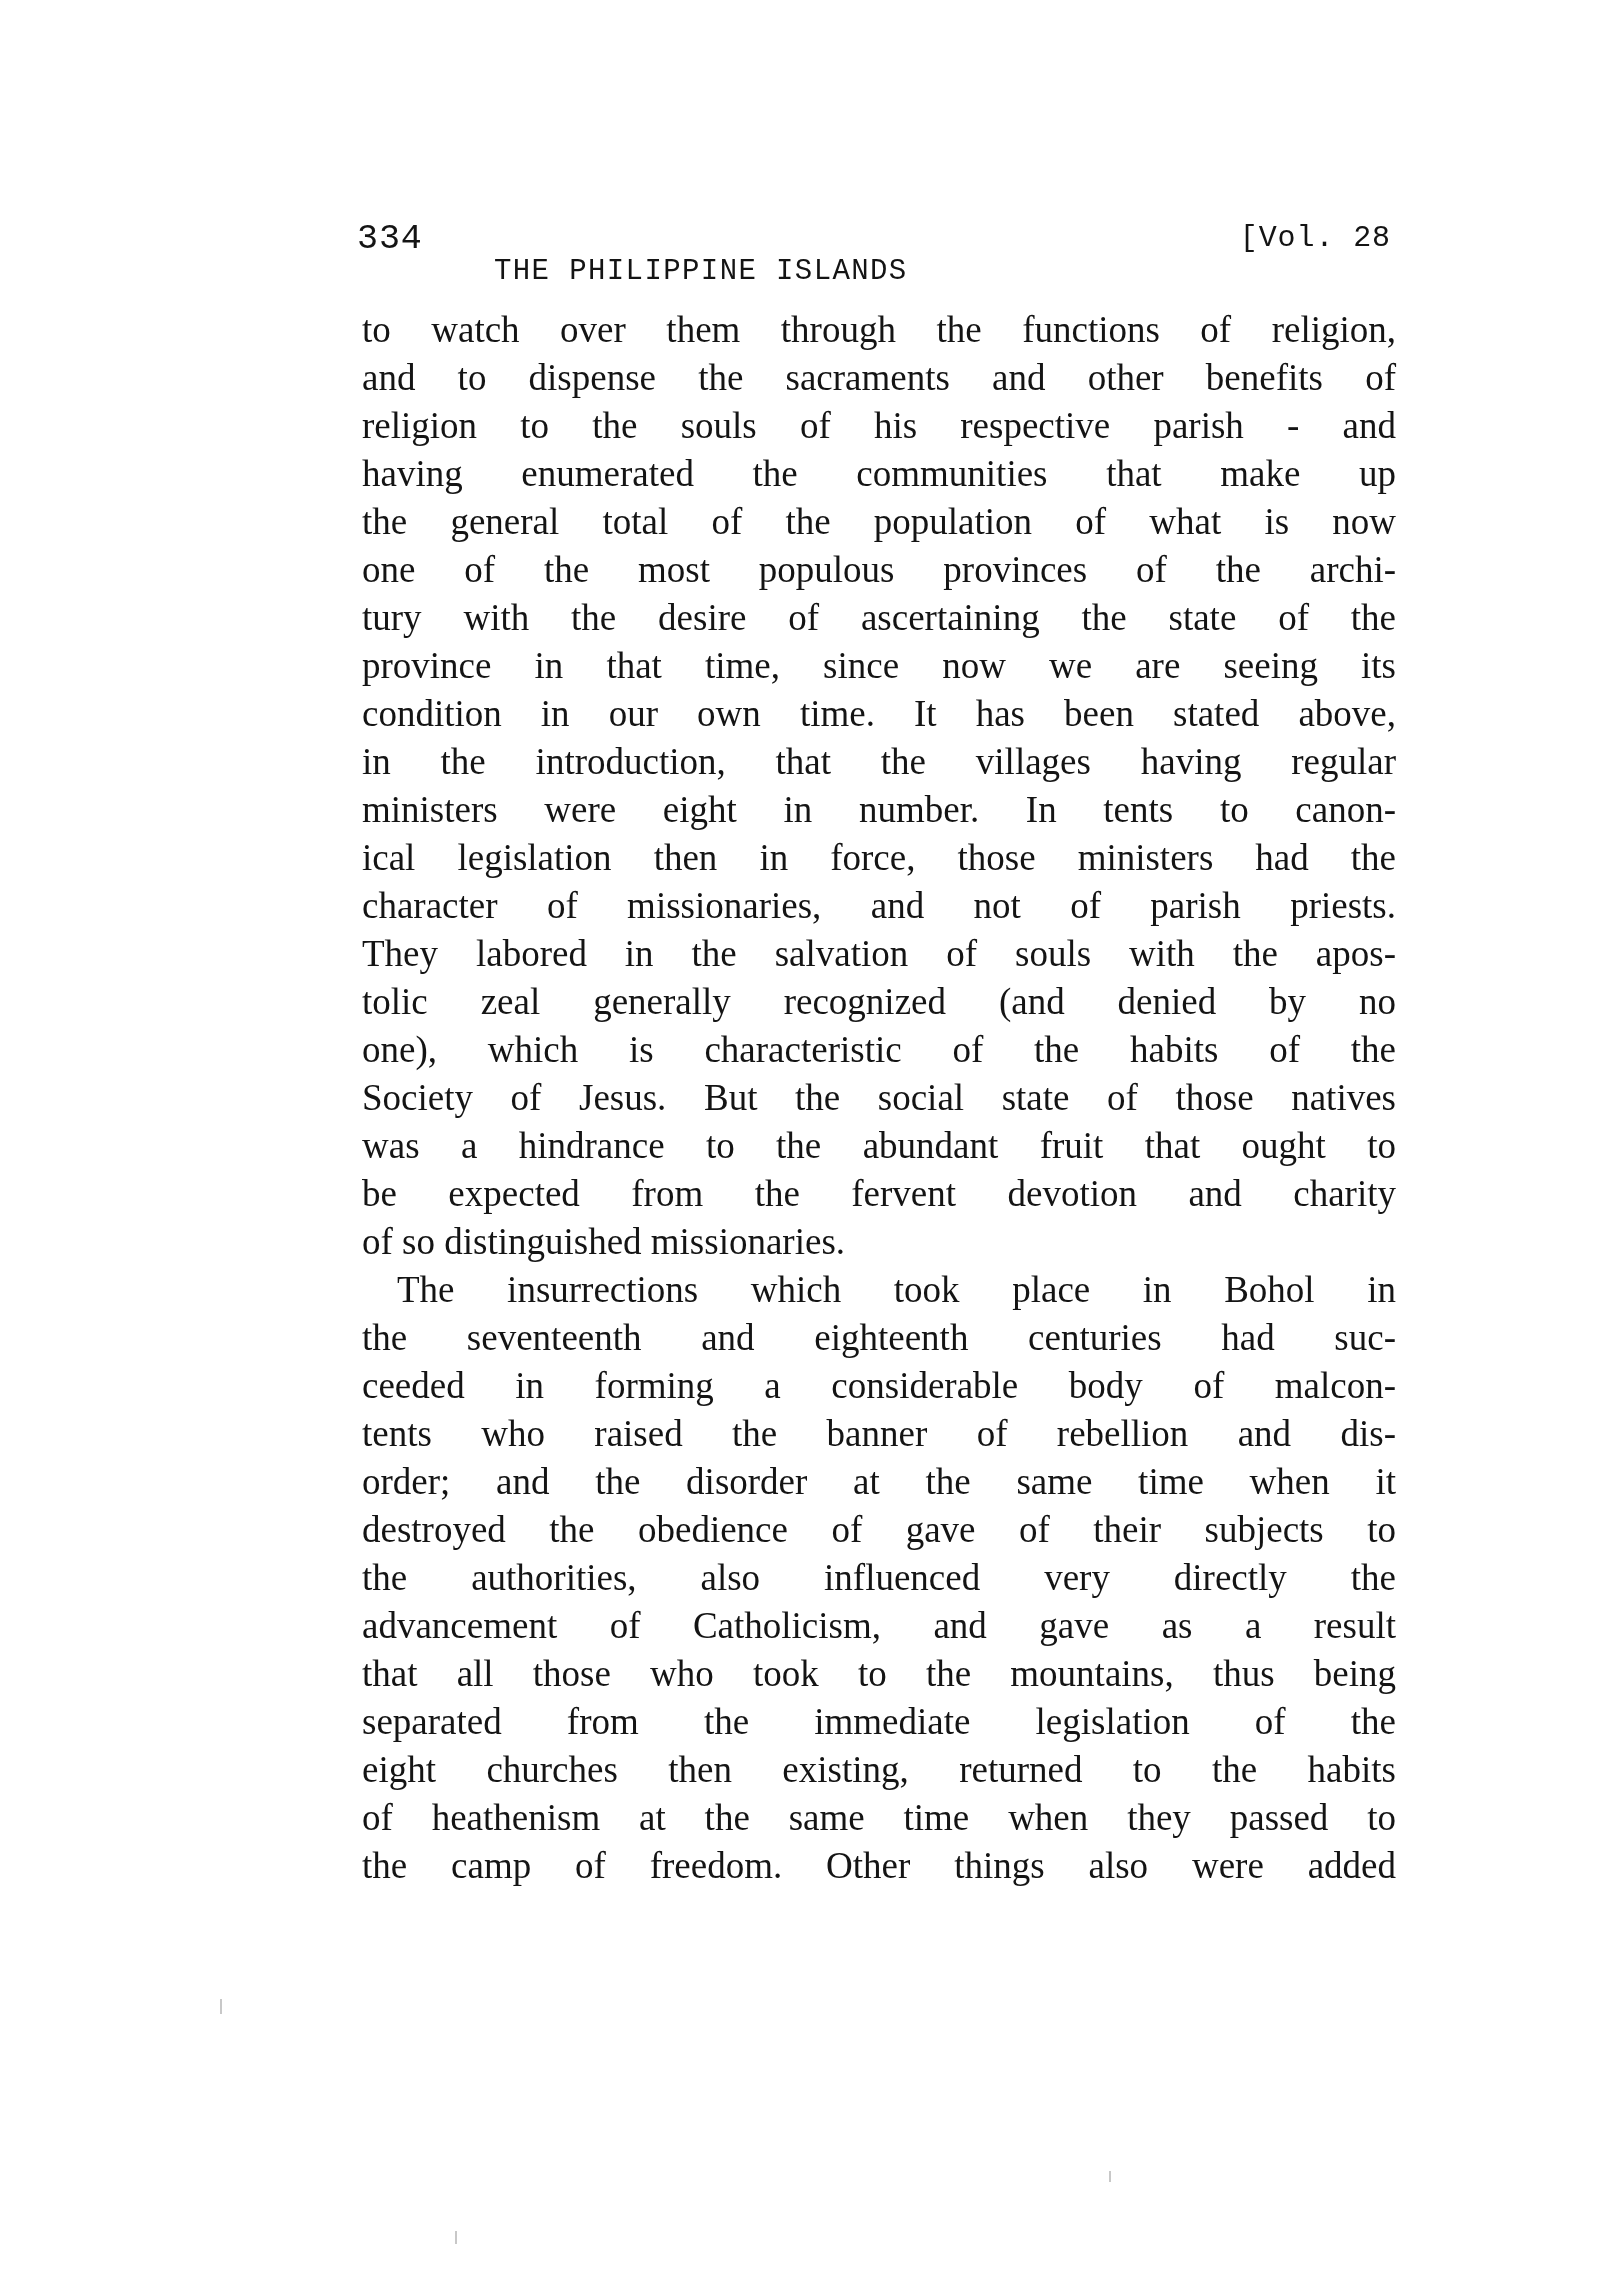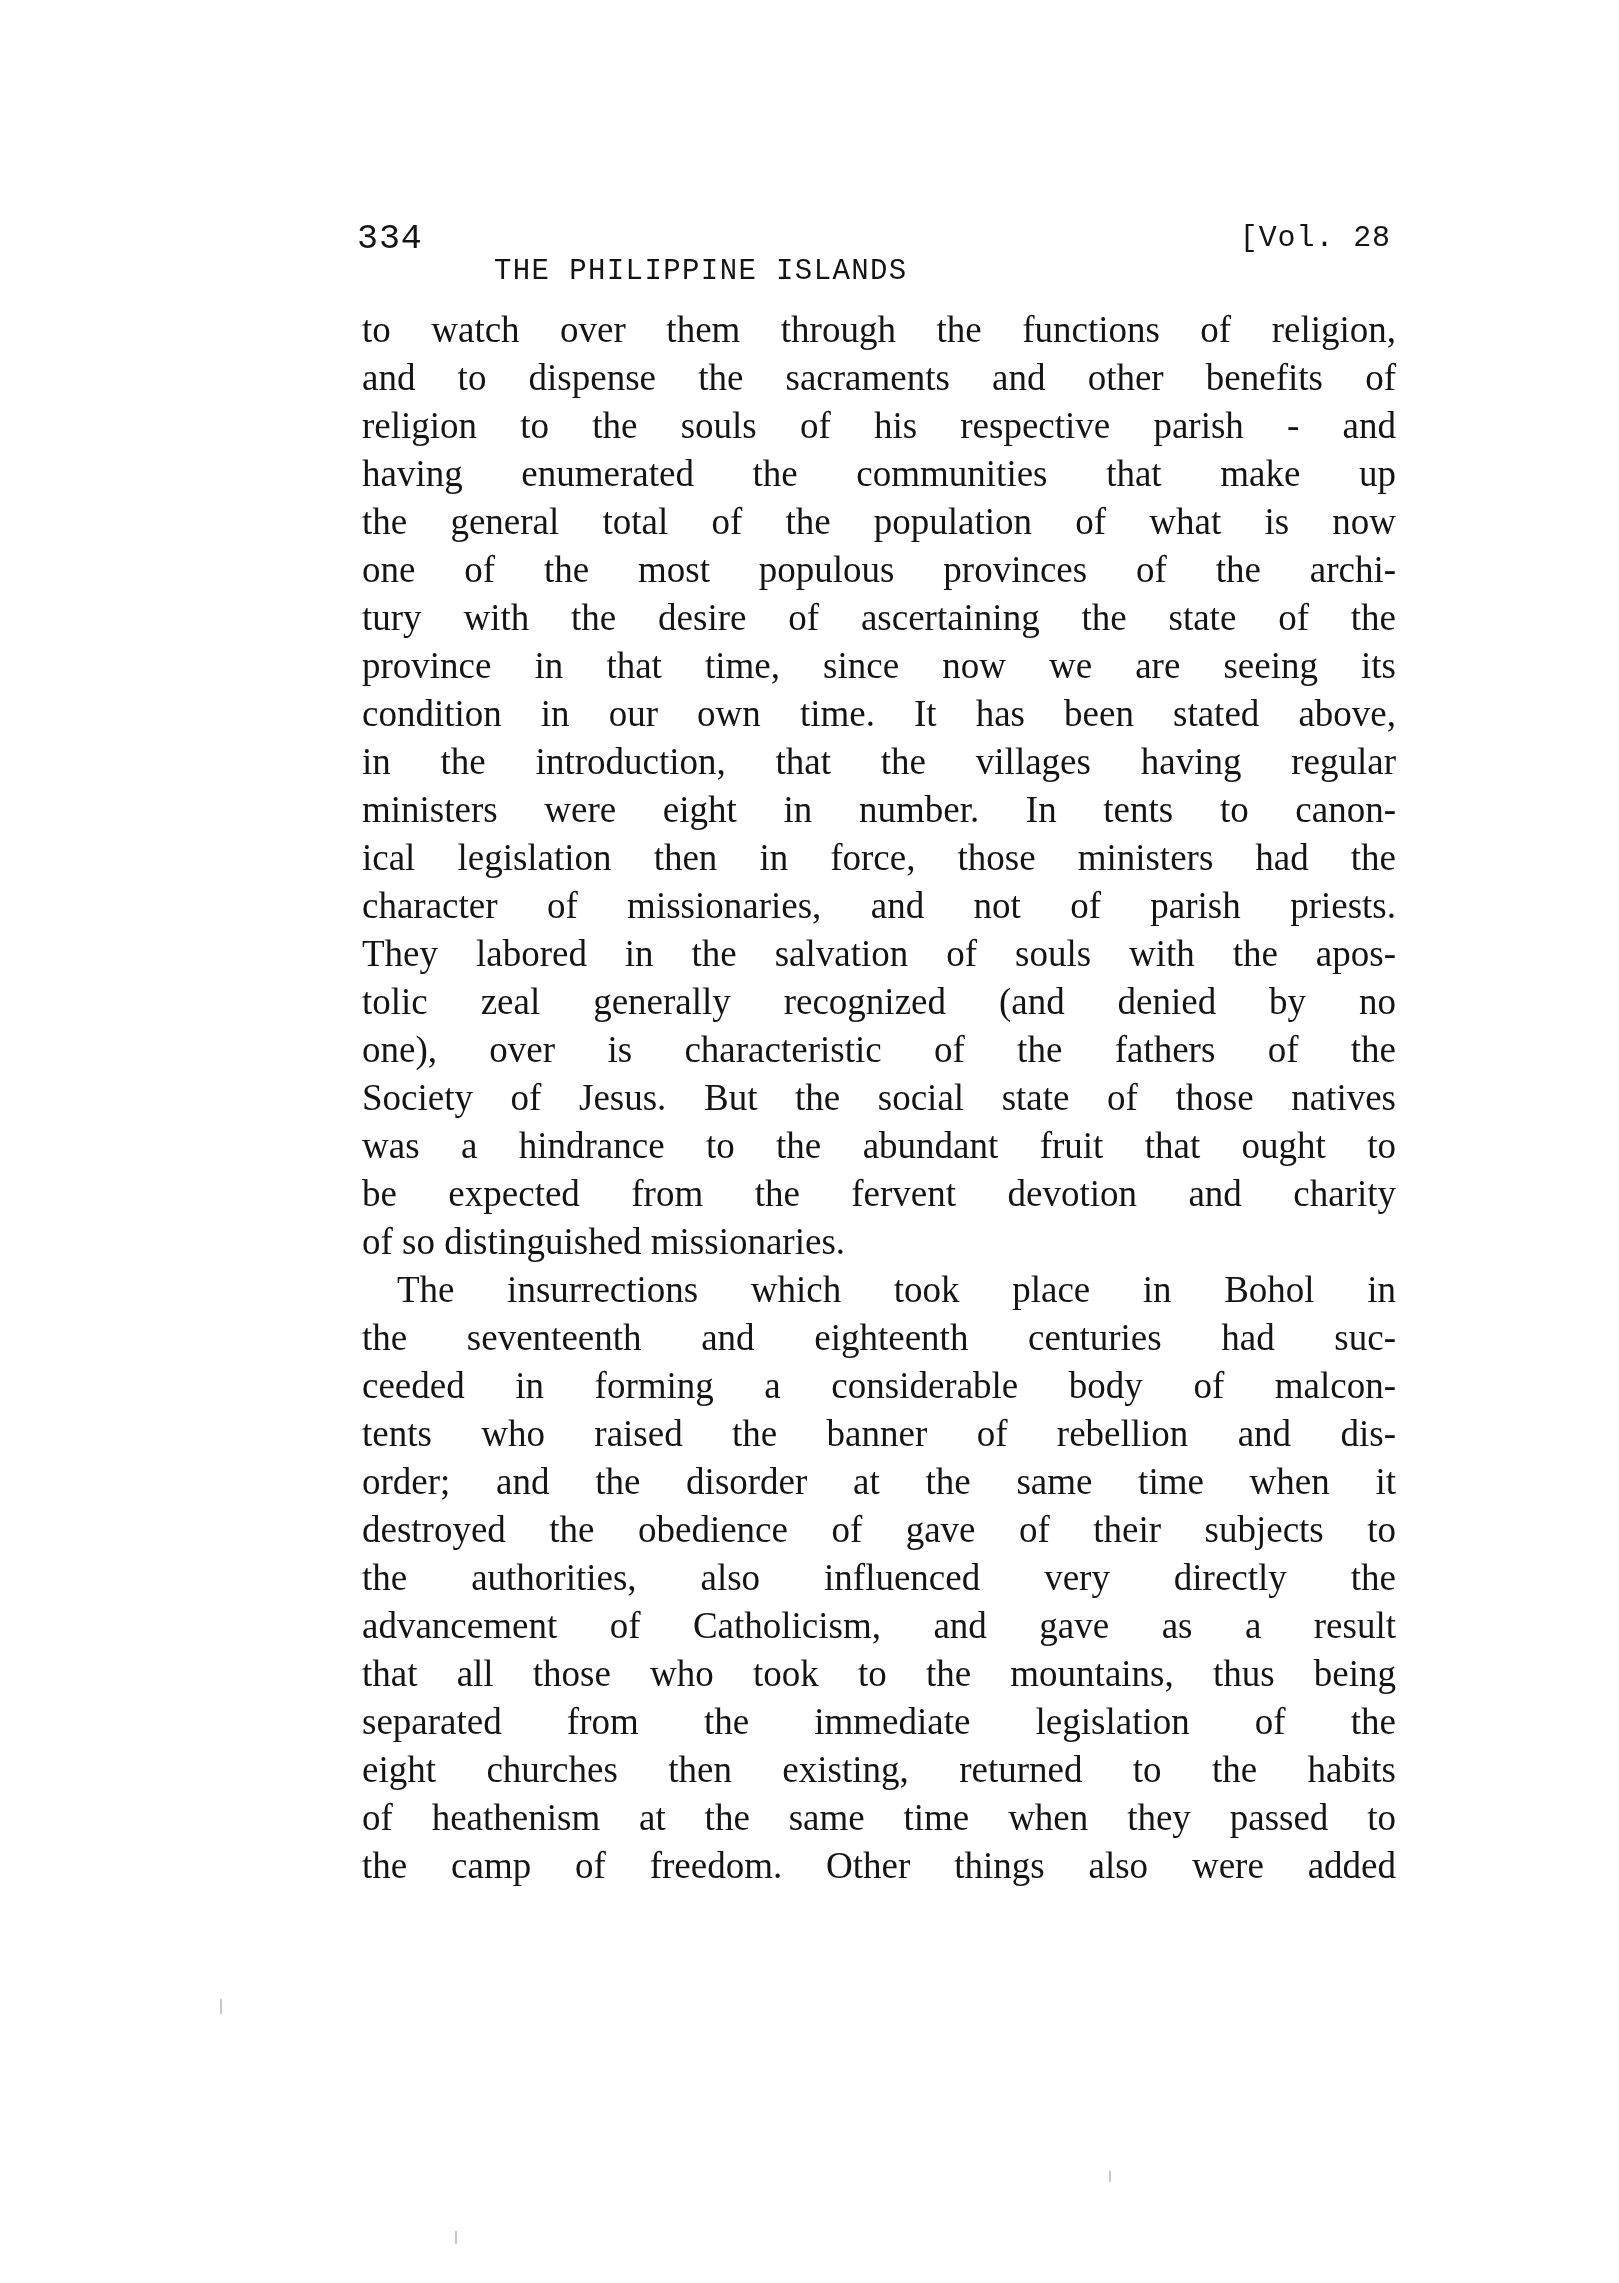--- a/index.html
+++ b/index.html
@@ -99,21 +99,21 @@
       <span class="line">one of the most populous provinces of the archi-</span>
       <span class="line">tury with the desire of ascertaining the state of the</span>
       <span class="line">province in that time, since now we are seeing its</span>
       <span class="line">condition in our own time.  It has been stated above,</span>
       <span class="line">in the introduction, that the villages having regular</span>
       <span class="line">ministers were eight in number.  In tents to canon-</span>
       <span class="line">ical legislation then in force, those ministers had the</span>
       <span class="line">character of missionaries, and not of parish priests.</span>
       <span class="line">They labored in the salvation of souls with the apos-</span>
       <span class="line">tolic zeal generally recognized (and denied by no</span>
-      <span class="line">one), over is characteristic of the fathers of the</span>
+      <span class="line">one), which is characteristic of the habits of the</span>
       <span class="line">Society of Jesus.  But the social state of those natives</span>
       <span class="line">was a hindrance to the abundant fruit that ought to</span>
       <span class="line">be expected from the fervent devotion and charity</span>
       <span class="line last">of so distinguished missionaries.</span>
     </div>
     <div>
       <span class="line indent">The insurrections which took place in Bohol in</span>
       <span class="line">the seventeenth and eighteenth centuries had suc-</span>
       <span class="line">ceeded in forming a considerable body of malcon-</span>
       <span class="line">tents who raised the banner of rebellion and dis-</span>

